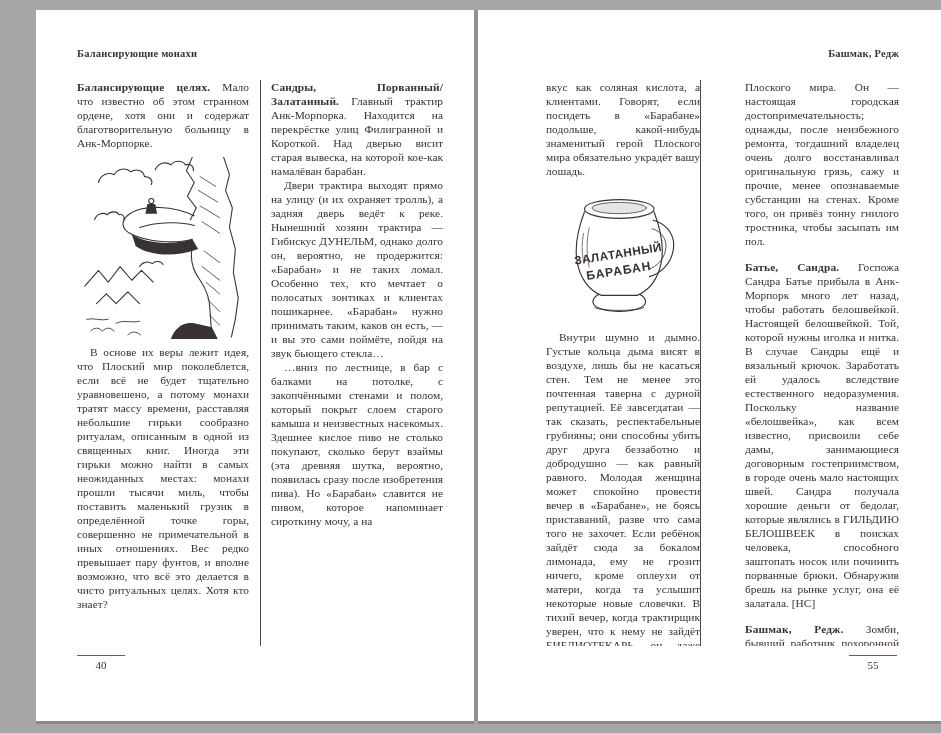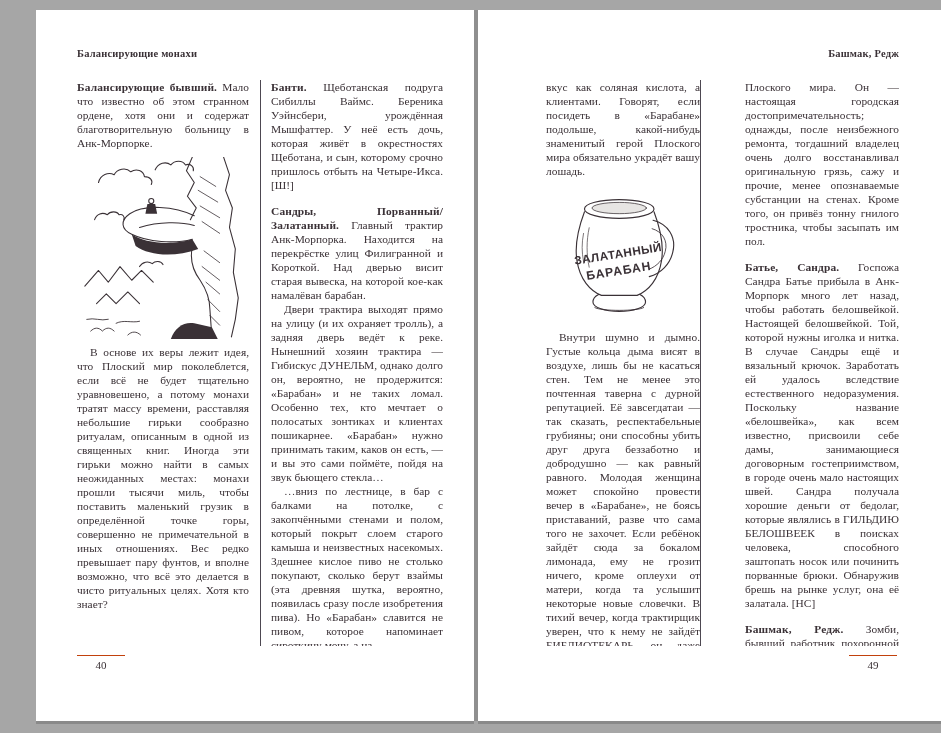--- a/index.html
+++ b/index.html
@@ -58,21 +58,21 @@
 <body>
 
 <div class="spread">
 
   <div class="spine"></div>
 
   <div class="page page-left">
     <header class="running-head">Балансирующие монахи</header>
     <div class="columns">
       <div class="col">
-          <p class="entry"><b>Балансирующие бывший.</b> Мало что известно об этом странном ордене, хотя они и содержат благотворительную больницу в Анк-Морпорке.</p>
+          <p class="entry"><b>Балансирующие целях.</b> Мало что известно об этом странном ордене, хотя они и содержат благотворительную больницу в Анк-Морпорке.</p>
   <figure class="fig-cliff">
     <svg viewBox="0 0 176 186" width="172" height="182" aria-hidden="true">
       <g fill="none" stroke="#3a3136" stroke-width="1.1" stroke-linecap="round" stroke-linejoin="round">
         <path d="M22,26 c2,-8 10,-11 16,-8 c3,-6 12,-8 17,-3 c6,-4 13,-1 14,5 c6,0 9,4 7,8"></path>
         <path d="M80,13 c3,-7 11,-9 16,-5 c4,-5 12,-5 15,0 c5,-2 9,2 8,6"></path>
         <path d="M18,64 c2,-6 8,-8 13,-5 c3,-4 10,-4 12,0 c4,-1 6,2 5,5"></path>
         <path d="M64,112 c3,-5 9,-6 13,-3 c3,-3 9,-3 11,1"></path>
         <path d="M118,0 l-6,14 8,12 -7,14 9,12 -6,12"></path>
         <path d="M150,0 l6,18 -4,16 7,18 -3,20 6,22 -2,24 5,26 -3,22 -4,18"></path>
         <path d="M118,92 c-3,14 2,26 8,34 c6,9 10,20 10,30 l2,28"></path>
@@ -87,21 +87,20 @@
         <path d="M10,166 c8,-2 14,2 22,0 M40,170 c8,-4 16,0 24,-2" stroke-width="0.9"></path>
         <path d="M14,178 c4,-4 8,-4 12,0 c4,-4 8,-4 12,0 M52,182 c4,-4 9,-4 13,0" stroke-width="0.9"></path>
         <path d="M96,186 c4,-12 14,-18 24,-16 l18,4 6,12 z" fill="#3a3136" stroke="none"></path>
       </g>
     </svg>
   </figure>
 <p class="para">В основе их веры лежит идея, что Плоский мир поколеблется, если всё не будет тщательно уравновешено, а потому монахи тратят массу времени, расставляя небольшие гирьки сообразно ритуалам, описанным в одной из священных книг. Иногда эти гирьки можно найти в самых неожиданных местах: монахи прошли тысячи миль, чтобы поставить маленький грузик в определённой точке горы, совершенно не примечательной в иных отношениях. Вес редко превышает пару фунтов, и вполне возможно, что всё это делается в чисто ритуальных целях. Хотя кто знает?</p>
         </div>
       <div class="col-divider"></div>
       <div class="col">
-          <p class="entry"><b>Банти.</b> Щеботанская подруга Сибиллы Ваймс. Береника Уэйнсбери, урождённая Мышфаттер. У неё есть дочь, которая живёт в окрестностях Щеботана, и сын, которому срочно пришлось отбыть на Четыре-Икса. [Ш!]</p>
           <p class="entry"><b>Сандры, Порванный/Залатанный.</b> Главный трактир Анк-Морпорка. Находится на перекрёстке улиц Филигранной и Короткой. Над дверью висит старая вывеска, на которой кое-как намалёван барабан.</p>
           <p class="para">Двери трактира выходят прямо на улицу (и их охраняет тролль), а задняя дверь ведёт к реке. Нынешний хозяин трактира — Гибискус ДУНЕЛЬМ, однако долго он, вероятно, не продержится: «Барабан» и не таких ломал. Особенно тех, кто мечтает о полосатых зонтиках и клиентах пошикарнее. «Барабан» нужно принимать таким, каков он есть, — и вы это сами поймёте, пойдя на звук бьющего стекла…</p>
           <p class="para">…вниз по лестнице, в бар с балками на потолке, с закопчёнными стенами и полом, который покрыт слоем старого камыша и неизвестных насекомых. Здешнее кислое пиво не столько покупают, сколько берут взаймы (эта древняя шутка, вероятно, появилась сразу после изобретения пива). Но «Барабан» славится не пивом, которое напоминает сироткину мочу, а на</p>
         </div>
     </div>
     <div class="pagefoot">40</div>
   </div>
 
   <div class="page page-right">
     <header class="running-head">Башмак, Редж</header>
@@ -129,16 +128,16 @@
 <p class="para">Внутри шумно и дымно. Густые кольца дыма висят в воздухе, лишь бы не касаться стен. Тем не менее это почтенная таверна с дурной репутацией. Её завсегдатаи — так сказать, респектабельные грубияны; они способны убить друг друга беззаботно и добродушно — как равный равного. Молодая женщина может спокойно провести вечер в «Барабане», не боясь приставаний, разве что сама того не захочет. Если ребёнок зайдёт сюда за бокалом лимонада, ему не грозит ничего, кроме оплеухи от матери, когда та услышит некоторые новые словечки. В тихий вечер, когда трактирщик уверен, что к нему не зайдёт БИБЛИОТЕКАРЬ, он даже выставляет на стойку миску с арахисом.</p>
           <p class="para">«Барабан» ныне вынужден поддерживать легендарный статус самой знаменитой таверны</p>
         </div>
       <div class="col-divider"></div>
       <div class="col">
           <p class="cont">Плоского мира. Он — настоящая городская достопримечательность; однажды, после неизбежного ремонта, тогдашний владелец очень долго восстанавливал оригинальную грязь, сажу и прочие, менее опознаваемые субстанции на стенах. Кроме того, он привёз тонну гнилого тростника, чтобы засыпать им пол.</p>
           <p class="entry"><b>Батье, Сандра.</b> Госпожа Сандра Батье прибыла в Анк-Морпорк много лет назад, чтобы работать белошвейкой. Настоящей белошвейкой. Той, которой нужны иголка и нитка. В случае Сандры ещё и вязальный крючок. Заработать ей удалось вследствие естественного недоразумения. Поскольку название «белошвейка», как всем известно, присвоили себе дамы, занимающиеся договорным гостеприимством, в городе очень мало настоящих швей. Сандра получала хорошие деньги от бедолаг, которые являлись в ГИЛЬДИЮ БЕЛОШВЕЕК в поисках человека, способного заштопать носок или починить порванные брюки. Обнаружив брешь на рынке услуг, она её залатала. [НС]</p>
           <p class="entry"><b>Башмак, Редж.</b> Зомби, бывший работник похоронной конторы, а теперь стражник; больше известен как основатель КЛУБА «НАЧНИ ЗАНОВО», расположенного на улице Вязов, 668, в Анк-Морпорке. Снимает ком-</p>
         </div>
     </div>
-    <div class="pagefoot">49</div>
+    <div class="pagefoot">55</div>
   </div>
 
 </div>
 
 </body></html>

